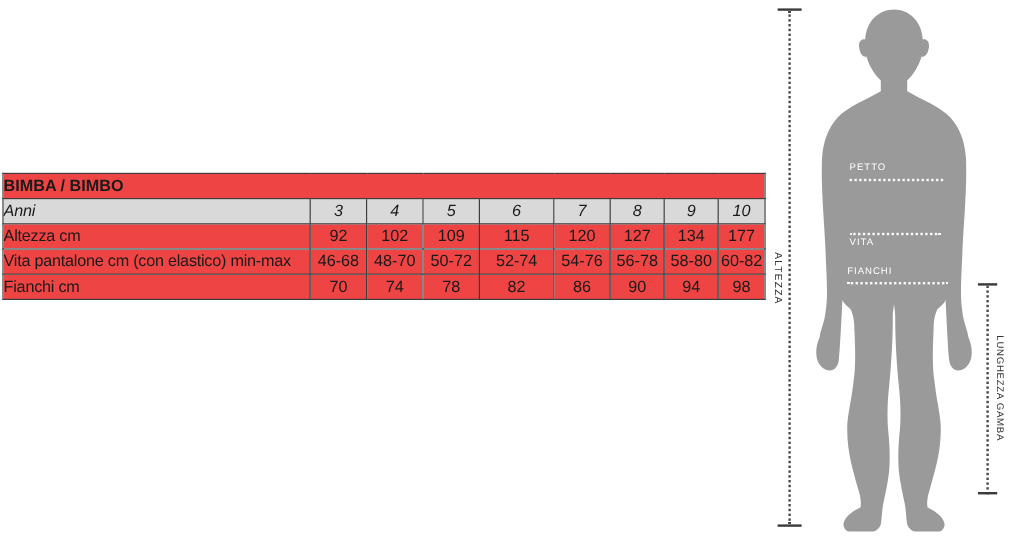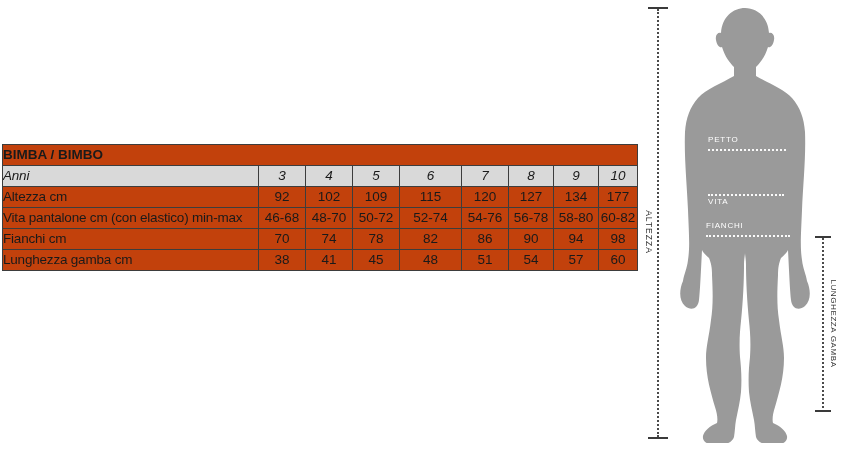--- a/index.html
+++ b/index.html
@@ -3,21 +3,21 @@
 <meta charset="utf-8">
 <style>
   html,body{margin:0;padding:0;background:#fff;}
   .page{position:relative;width:850px;height:450px;background:#ffffff;overflow:hidden;
         font-family:"Liberation Sans",sans-serif;color:#1a1a1a;}
 
   
   .table-wrap{position:absolute;left:2px;top:144px;width:635px;}
   table.size-table{border-collapse:collapse;table-layout:fixed;width:635px;}
   table.size-table td{border:1px solid #3d3d3d;font-size:13.5px;line-height:20px;height:20px;
-                      padding:0;overflow:hidden;white-space:nowrap;background:#c2410c;}
+                      padding:0;overflow:hidden;white-space:nowrap;background:#ef4444;}
   td.title-cell{background:#00a9e4;font-weight:bold;font-size:13.5px;height:17px;line-height:17px;
                 padding-left:6px;border:1px solid #222;}
   tr.header-row td{background:#d9d9d9;font-style:italic;}
   td.label{text-align:left;padding-left:5px;letter-spacing:-0.2px;}
   td.label-tight{font-size:12.3px;}
   td.val{text-align:center;}
 
   
   .figure{position:absolute;left:640px;top:0;width:210px;height:450px;}
   .body-svg{position:absolute;left:35px;top:5px;width:140px;height:438px;}
@@ -109,31 +109,20 @@
           <td class="label">Fianchi cm</td>
           <td class="val">70</td>
           <td class="val">74</td>
           <td class="val">78</td>
           <td class="val">82</td>
           <td class="val">86</td>
           <td class="val">90</td>
           <td class="val">94</td>
           <td class="val">98</td>
         </tr>
-        <tr>
-          <td class="label">Lunghezza gamba cm</td>
-          <td class="val">38</td>
-          <td class="val">41</td>
-          <td class="val">45</td>
-          <td class="val">48</td>
-          <td class="val">51</td>
-          <td class="val">54</td>
-          <td class="val">57</td>
-          <td class="val">60</td>
-        </tr>
       </tbody>
     </table>
   </div>
 
   <div class="figure">
 
     <div class="cap alt-cap-top"></div>
     <div class="vline alt-line"></div>
     <div class="cap alt-cap-bottom"></div>
     <div class="alt-label">ALTEZZA</div>

